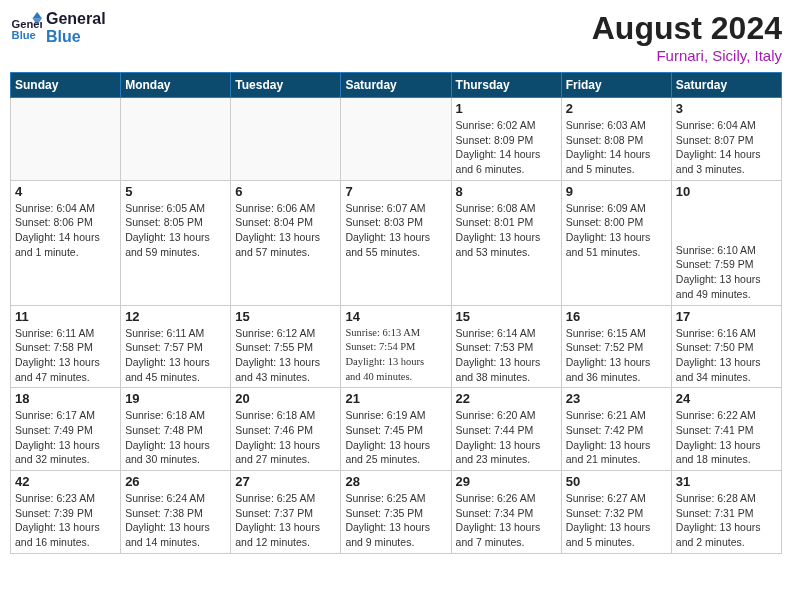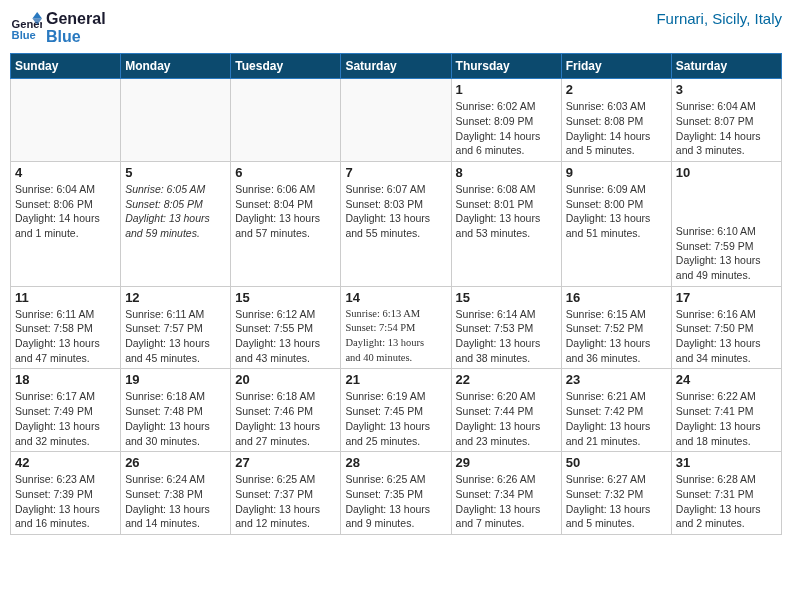--- a/index.html
+++ b/index.html
@@ -28,21 +28,21 @@
     .title-block {
       text-align: right;
     }
     .month-year {
       font-size: 32px;
       font-weight: bold;
       color: #222;
     }
     .location {
       font-size: 15px;
-      color: #0369a1;
+      color: #a21caf;
     }
     .calendar {
       width: 100%;
       border-collapse: collapse;
       font-size: 11px;
     }
     .calendar th {
       background: #0c4a6e;
       color: #fff;
       padding: 5px 4px;
@@ -84,20 +84,21 @@
       <text x="2" y="34" font-size="14" font-weight="bold" fill="#2979c0" font-family="Arial">Blue</text>
       <polygon points="28,8 40,8 34,0" fill="#2979c0"></polygon>
       <polygon points="28,8 40,8 34,16" fill="#1a5fa8" opacity="0.7"></polygon>
     </svg>
     <div style="display:flex; flex-direction:column; line-height:1.1;">
       <span style="font-size:16px; font-weight:bold; color:#1a1a2e;">General</span>
       <span style="font-size:16px; font-weight:bold; color:#2979c0;">Blue</span>
     </div>
   </div>
   <div class="title-block">
+    <div class="month-year">August 2024</div>
     <div class="location">Furnari, Sicily, Italy</div>
   </div>
 </div>
 
 <table class="calendar">
   <thead>
     <tr>
     <th>Sunday</th>
         <th>Monday</th>
         <th>Tuesday</th>
@@ -138,21 +139,21 @@
       <tr>
         <td>
           <span class="day-num">4</span>
           <div class="day-info" style="white-space: pre-line;">Sunrise: 6:04 AM
 Sunset: 8:06 PM
 Daylight: 14 hours
 and 1 minute.</div>
         </td>
         <td>
           <span class="day-num">5</span>
-          <div class="day-info" style="white-space: pre-line; font-style: italic;">Sunrise: 6:05 AM
+          <div class="day-info" style="white-space: pre-line;">Sunrise: 6:05 AM
 Sunset: 8:05 PM
 Daylight: 13 hours
 and 59 minutes.</div>
         </td>
         <td>
           <span class="day-num">6</span>
           <div class="day-info" style="white-space: pre-line;">Sunrise: 6:06 AM
 Sunset: 8:04 PM
 Daylight: 13 hours
 and 57 minutes.</div>

